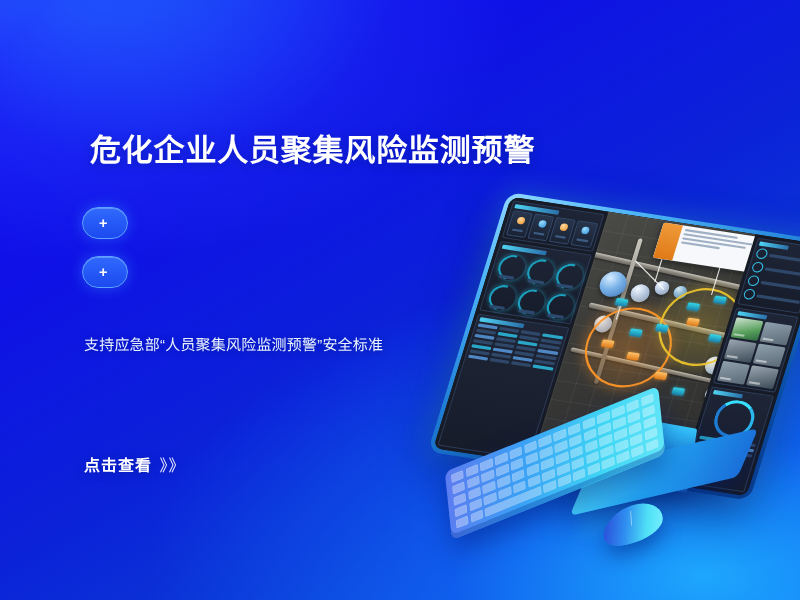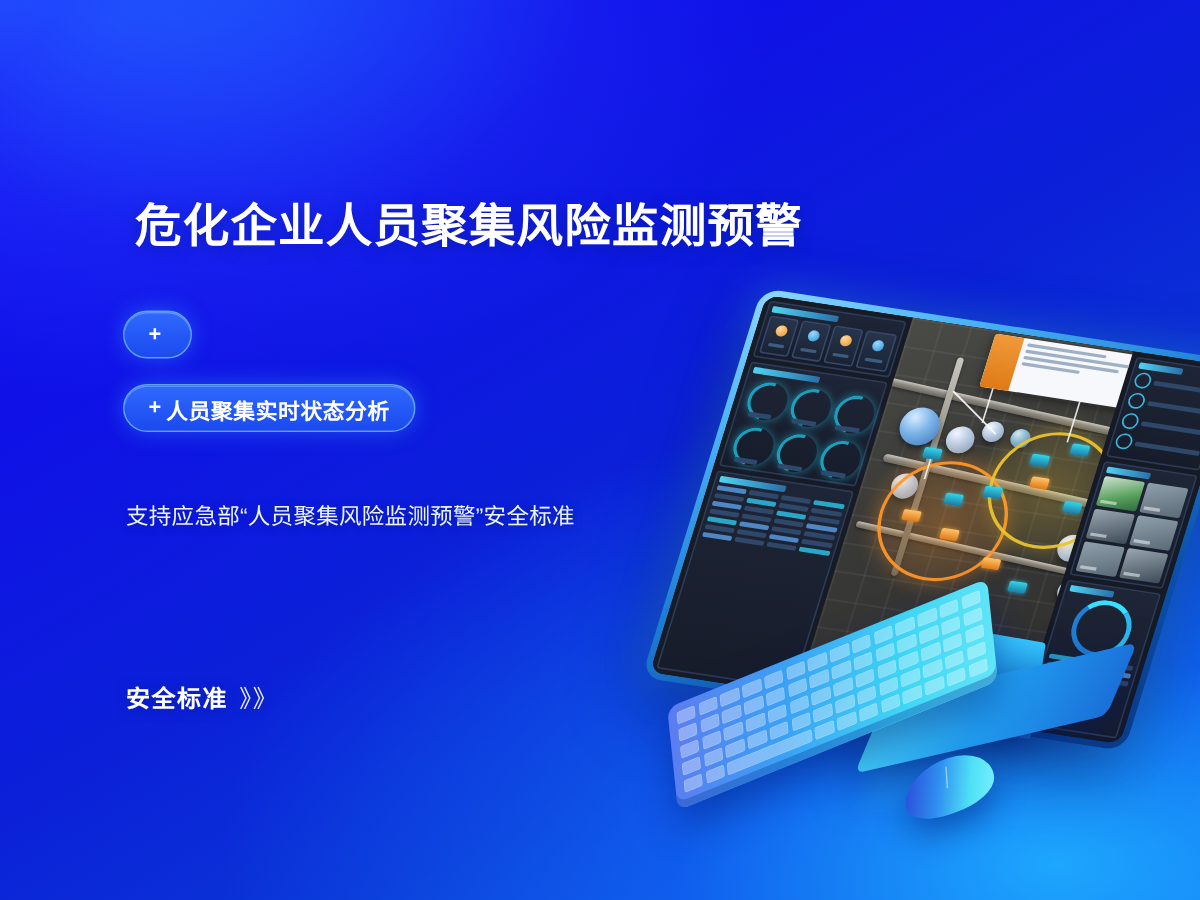--- a/index.html
+++ b/index.html
@@ -191,30 +191,29 @@
 
   <div class="copy">
     <h1 class="headline">危化企业人员聚集风险监测预警</h1>
 
     <div class="pills">
       <span class="pill-row"><span class="pill">
             <span class="plus">+</span>
           </span></span>
       <span class="pill-row"><span class="pill">
             <span class="plus">+</span>
-            <span>人员聚集实时状态分析</span>
           </span></span>
     </div>
 
     <div class="desc">
       <div>支持应急部“人员聚集风险监测预警”安全标准</div>
     </div>
 
     <div class="cta">
-      <span>安全标准</span>
+      <span>点击查看</span>
       <span class="chev">》》</span>
     </div>
   </div>
 
   <div class="device">
 
     <div class="neck-shadow"></div>
 
     <div class="monitor">
       <div class="bezel">

